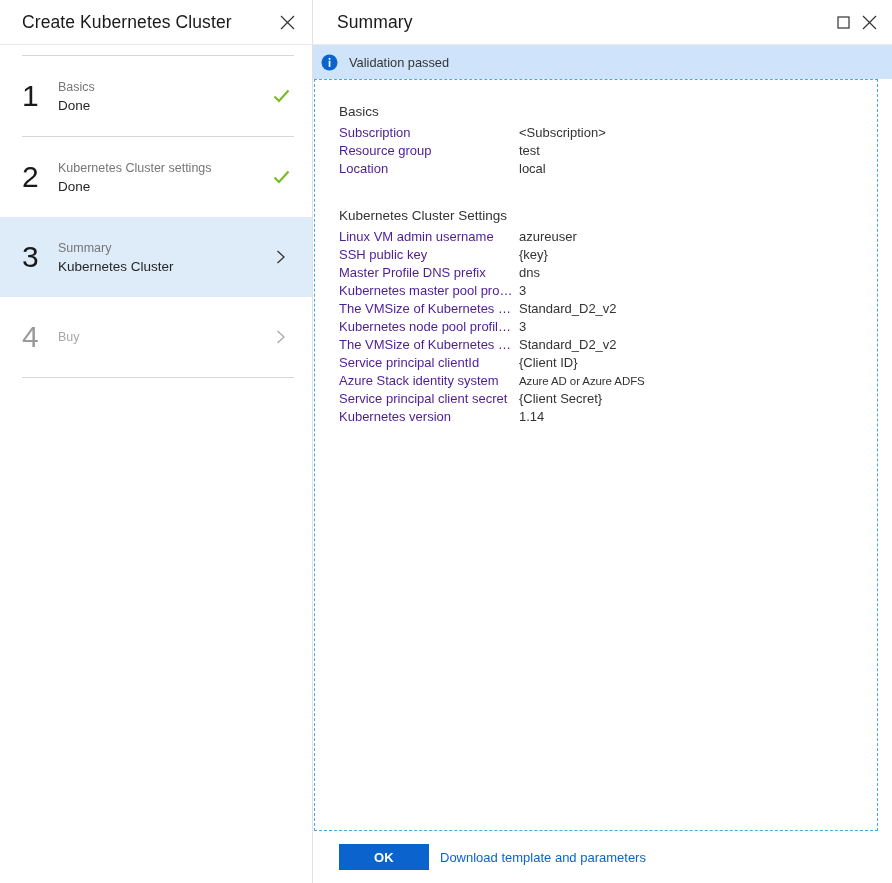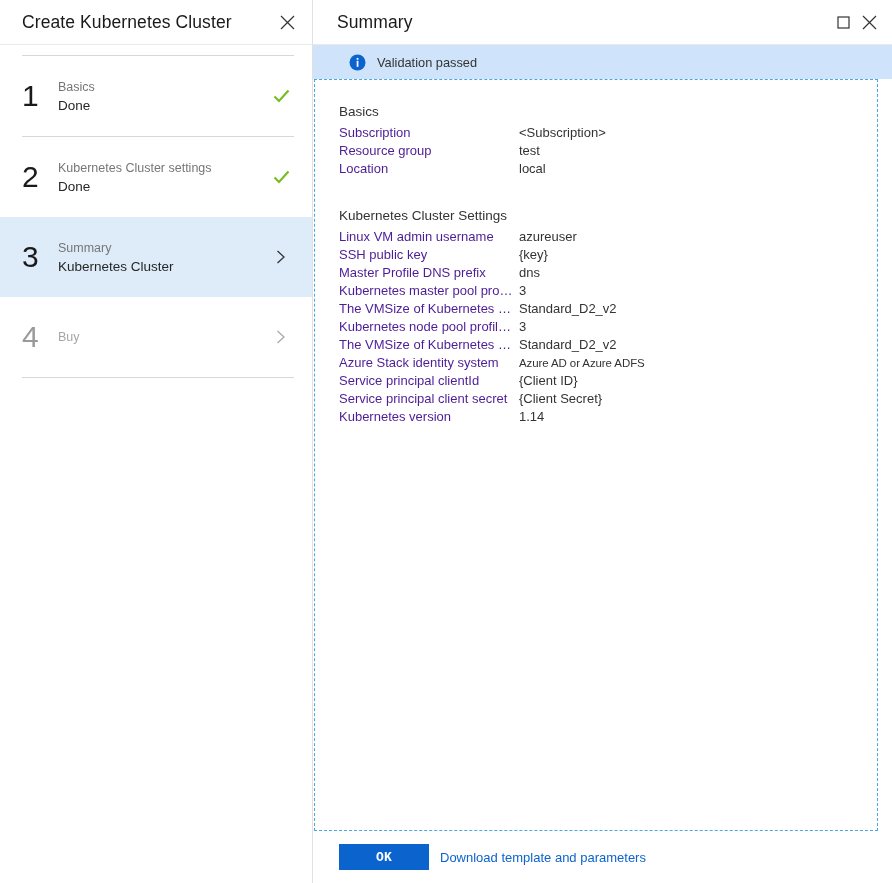--- a/index.html
+++ b/index.html
@@ -168,21 +168,21 @@
     color: #333;
   }
   .win-btn svg { display: block; }
 
   .banner {
     background: #cfe4fa;
     height: 20px;
     min-height: 34px;
     display: flex;
     align-items: center;
-    padding-left: 36px;
+    padding-left: 8px;
     box-sizing: border-box;
   }
   .banner-icon {
     width: 17px;
     height: 17px;
     margin-right: 11px;
     flex-shrink: 0;
   }
   .banner-icon svg { display: block; }
   .banner-text {
@@ -257,21 +257,21 @@
     height: 26px;
     background: #0b63ce;
     color: #ffffff;
     font-size: 13px;
     font-weight: bold;
     border: none;
     display: flex;
     align-items: center;
     justify-content: center;
     cursor: pointer;
-    font-family: Liberation Mono, monospace;
+    font-family: Liberation Sans, sans-serif;
     letter-spacing: 0.3px;
   }
   .dl-link {
     margin-left: 11px;
     font-size: 13px;
     color: #0b63ce;
     cursor: pointer;
     text-decoration: none;
   }
 </style>
@@ -428,26 +428,26 @@
           </div>
           <div class="kv-row">
             <div class="kv-key">Kubernetes node pool profile count</div>
             <div class="kv-val">3</div>
           </div>
           <div class="kv-row">
             <div class="kv-key">The VMSize of Kubernetes node</div>
             <div class="kv-val">Standard_D2_v2</div>
           </div>
           <div class="kv-row">
+            <div class="kv-key">Service principal clientId</div>
+            <div class="kv-val">{Client ID}</div>
+          </div>
+          <div class="kv-row">
             <div class="kv-key">Azure Stack identity system</div>
             <div class="kv-val condensed">Azure AD or Azure ADFS</div>
-          </div>
-          <div class="kv-row">
-            <div class="kv-key">Service principal clientId</div>
-            <div class="kv-val">{Client ID}</div>
           </div>
           <div class="kv-row">
             <div class="kv-key">Service principal client secret</div>
             <div class="kv-val">{Client Secret}</div>
           </div>
           <div class="kv-row">
             <div class="kv-key">Kubernetes version</div>
             <div class="kv-val">1.14</div>
           </div>
         </div>

